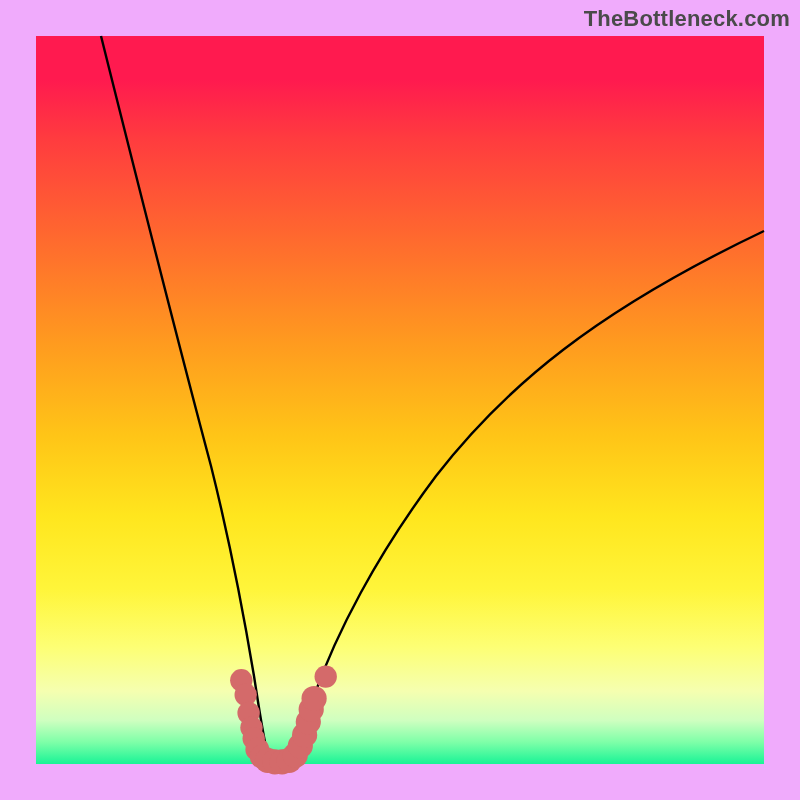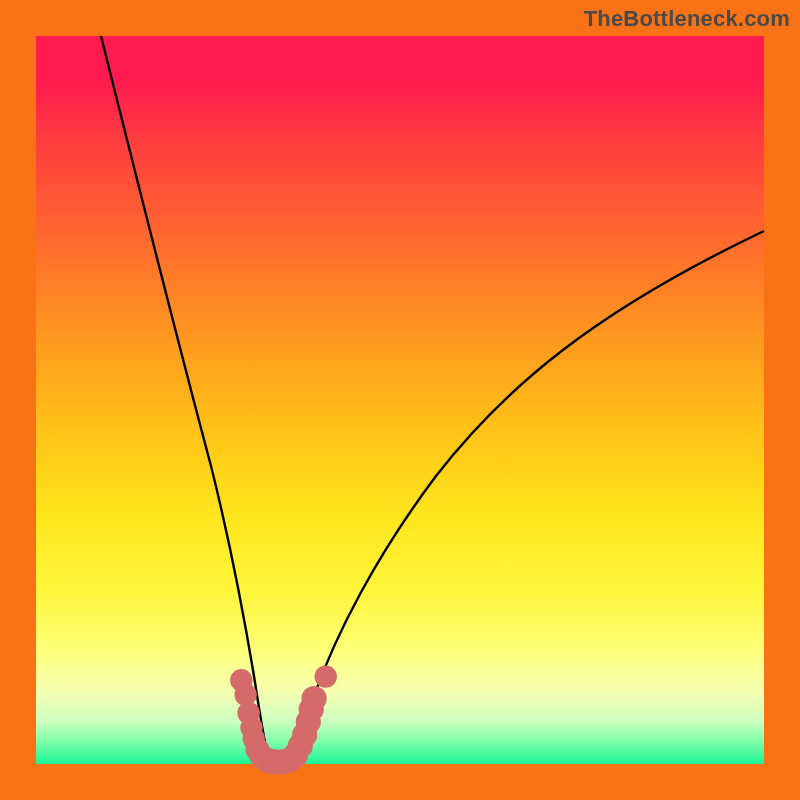--- a/index.html
+++ b/index.html
@@ -10,21 +10,21 @@
     overflow: hidden;
     background: #000;
     font-family: Arial, Helvetica, sans-serif;
   }
   .frame {
     position: absolute;
     top: 0;
     left: 0;
     width: 800px;
     height: 800px;
-    background: #f97316;
+    background: #f0abfc;
   }
   .plot-area {
     position: absolute;
     top: 36px;
     left: 36px;
     width: 728px;
     height: 728px;
     background: linear-gradient(
       to bottom,
       #ff1a4f 0%,

